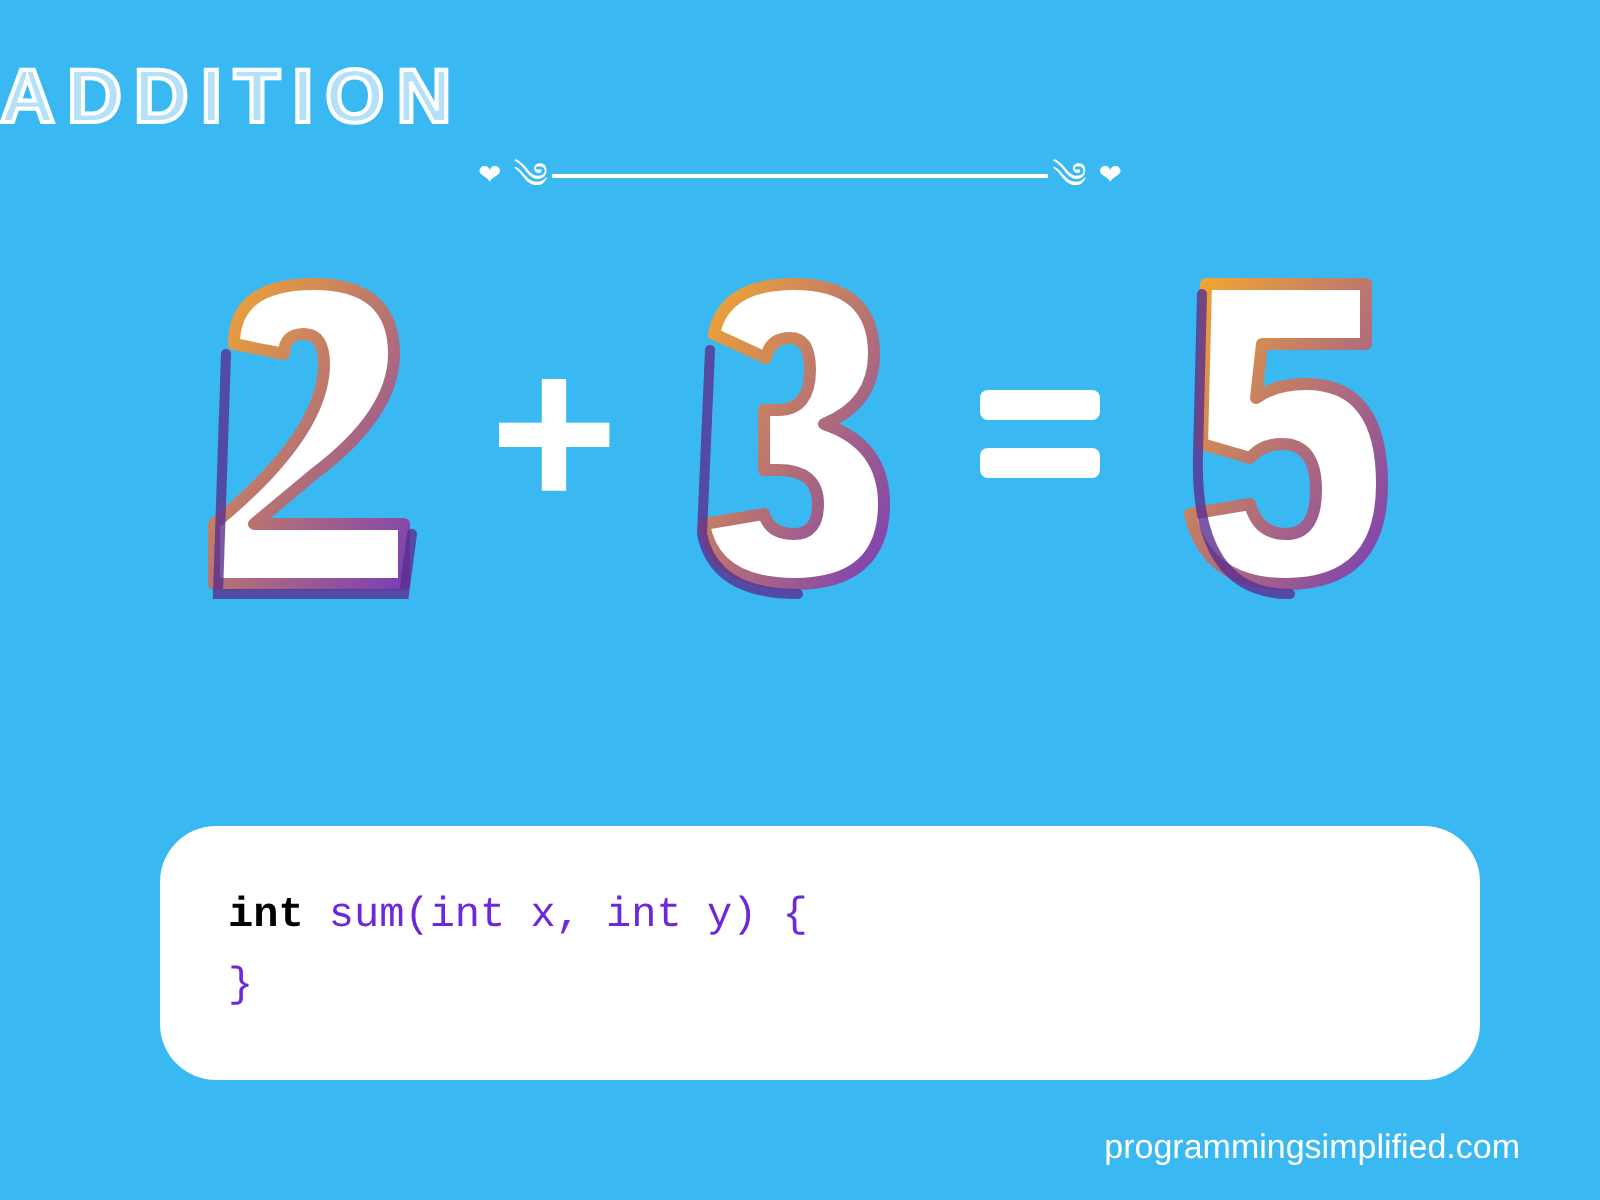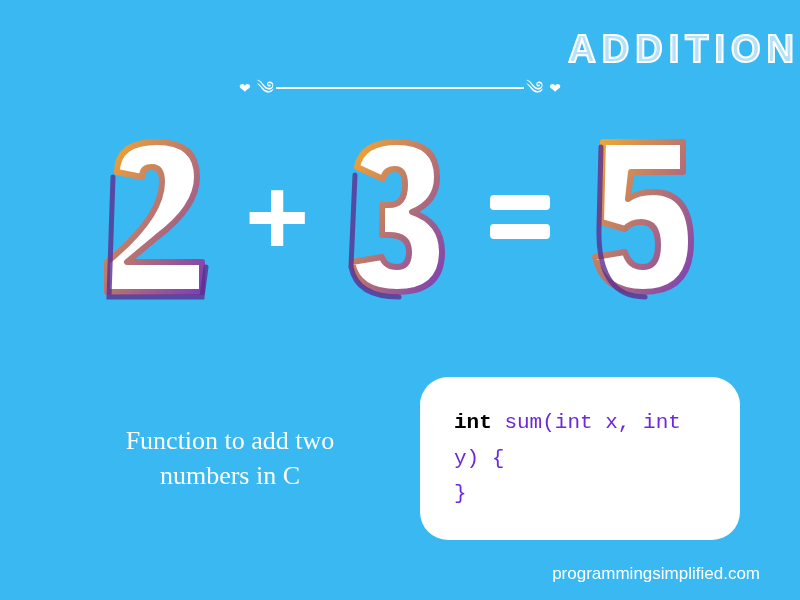--- a/index.html
+++ b/index.html
@@ -5,21 +5,21 @@
   * { margin: 0; padding: 0; box-sizing: border-box; }
   body {
     width: 800px;
     height: 600px;
     background: #3ab8f2;
     font-family: Georgia, 'Times New Roman', serif;
     position: relative;
     overflow: hidden;
   }
   .title {
-    text-align: right;
+    text-align: left;
     padding-top: 28px;
     font-family: 'Arial Black', Arial, sans-serif;
     font-weight: 900;
     font-size: 38px;
     letter-spacing: 6px;
     color: #b4e0f8;
     -webkit-text-stroke: 2px #ffffff;
     text-stroke: 2px #ffffff;
   }
   .divider {
@@ -157,20 +157,19 @@
         <stop offset="0%" stop-color="#f4a830"></stop>
         <stop offset="100%" stop-color="#7b3fb5"></stop>
       </linearGradient>
     </defs>
     <path d="M30 15 L110 15 L110 45 L58 45 L55 72 Q65 65 80 65 Q118 65 118 115 Q118 165 70 165 Q30 165 22 130 L52 125 Q56 140 70 140 Q85 140 85 118 Q85 95 68 95 Q58 95 52 102 L28 95 Z" fill="#ffffff" stroke="url(#g5)" stroke-width="6" stroke-linejoin="round"></path>
     <path d="M28 20 L26 100 Q24 170 72 170" fill="none" stroke="#5a2e8f" stroke-width="5" stroke-linecap="round" opacity="0.8"></path>
   </svg>
 </div>
 
 <div class="bottom">
-  <div class="caption">Function to add two<br>numbers in C</div>
   <div class="codebox">
     <div><span class="kw">int</span><span class="txt"> sum(int x, int y) {</span></div>
     <div class="txt">}</div>
   </div>
 </div>
 
 <div class="attribution">programmingsimplified.com</div>
 
 </body></html>

